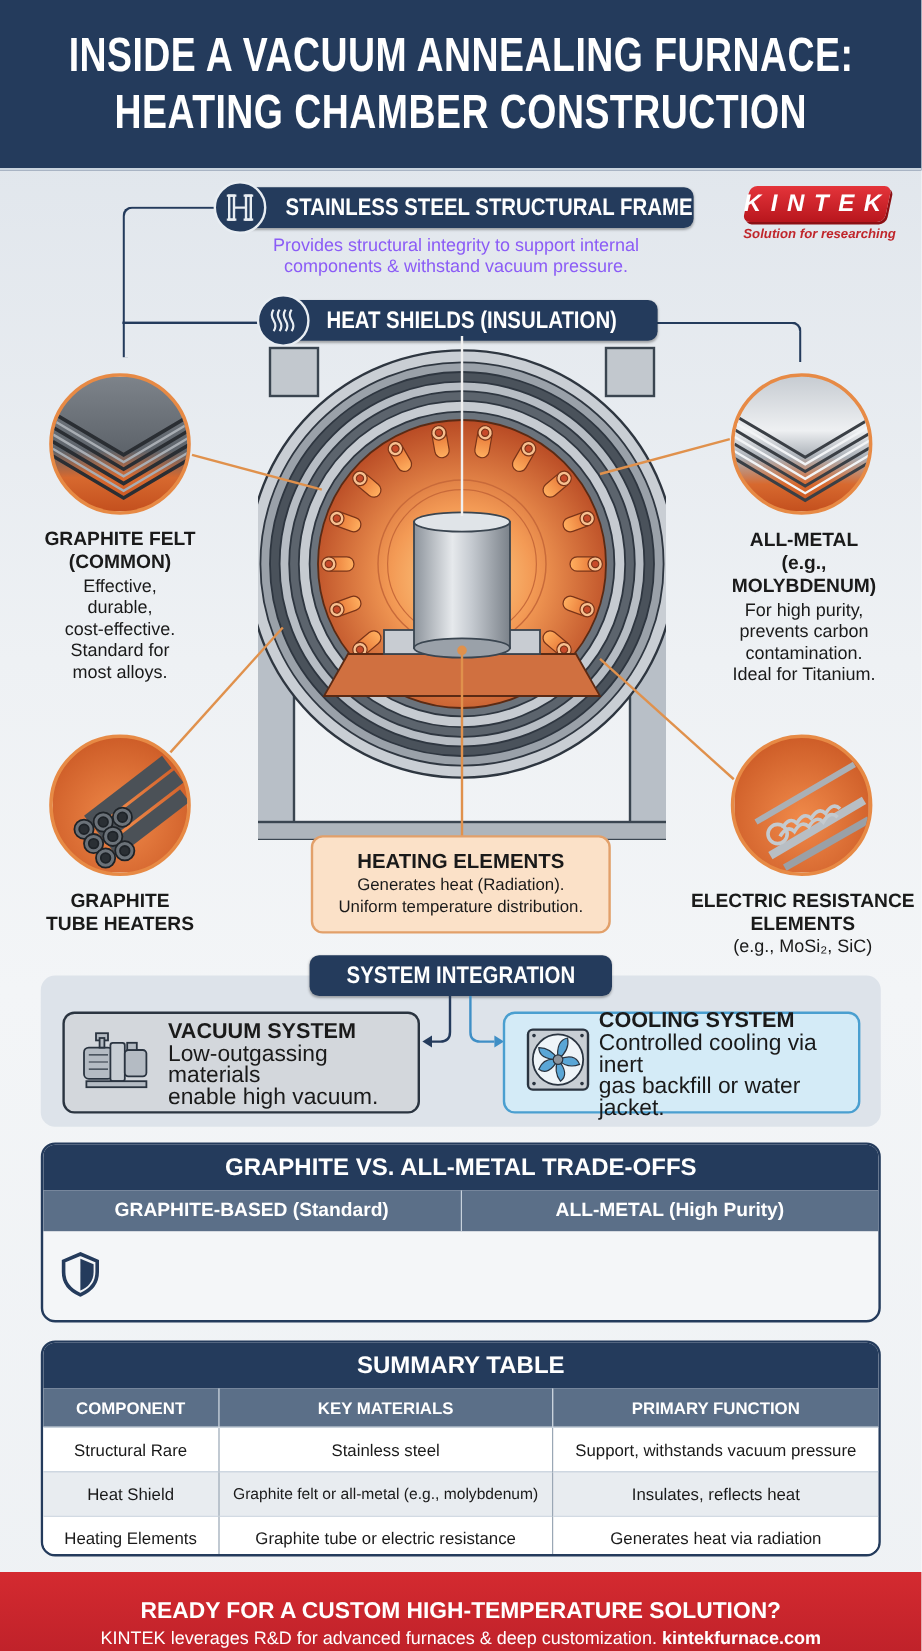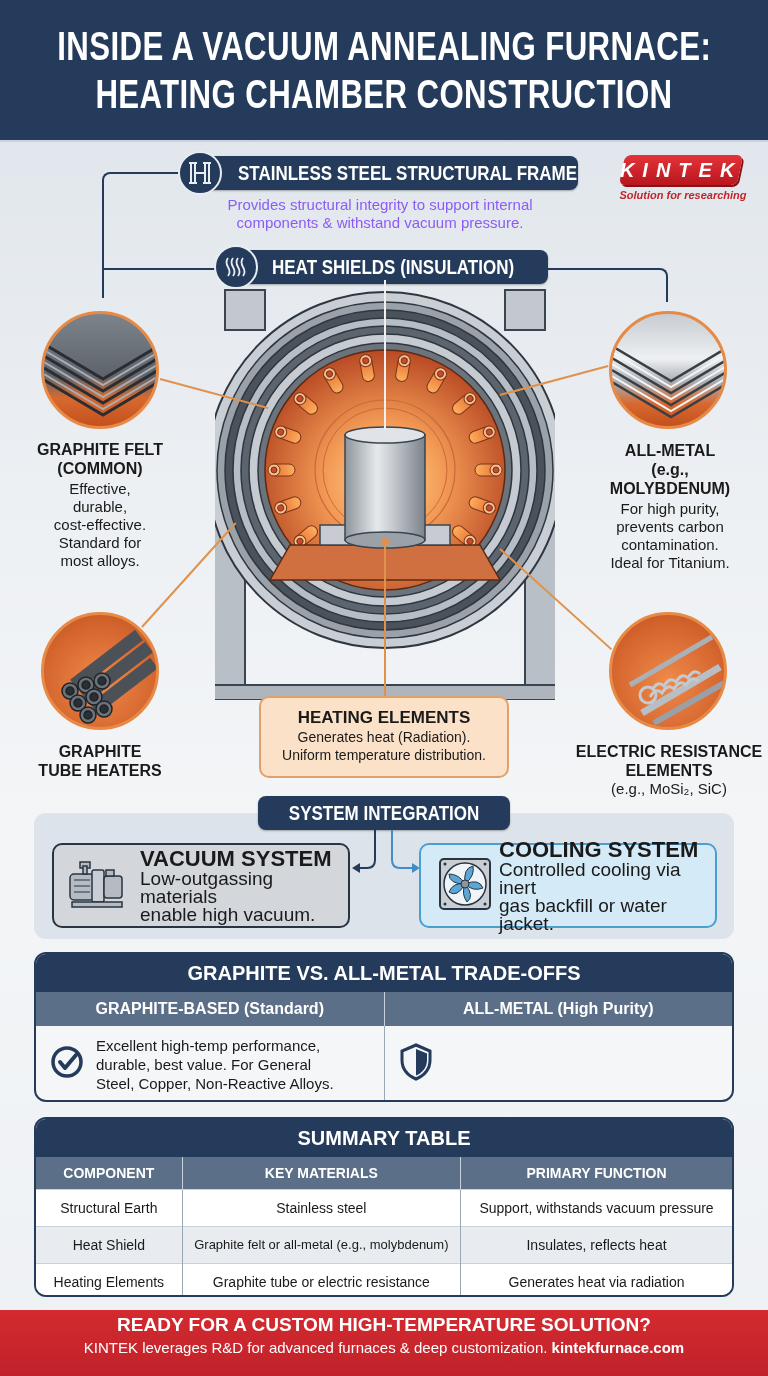--- a/index.html
+++ b/index.html
@@ -75,21 +75,21 @@
   .heat-box .b { font-size: 14px; line-height: 18px; }
 
   
   .sys-wrap {
     position: absolute; left: 34px; top: 813px; width: 700px; height: 126px;
     background: #dde3ea; border-radius: 12px;
   }
   .sys-card {
     position: absolute; top: 843px; height: 85px; border-radius: 10px; display: flex; align-items: center;
   }
-  .sys-card .t { font-weight: 700; font-size: 22px; line-height: 22px; }
+  .sys-card .t { font-weight: 700; font-size: 18px; line-height: 22px; }
   .sys-card .b { font-size: 19px; line-height: 18px; }
 
   
   .panel { position: absolute; left: 34px; width: 700px; border-radius: 12px; overflow: hidden; border: 2px solid #243b5c; background: #f4f6f8; }
   .panel-title { background: #243b5c; color: #fff; text-align: center; font-weight: 700; font-size: 20px; height: 38px; line-height: 38px; }
   .panel-sub { background: #5b6f88; color: #ffffff; font-weight: 700; font-size: 16px; display: flex; }
   .panel-sub div { flex: 1; text-align: center; height: 34px; line-height: 34px; }
   .panel-sub div + div { border-left: 1px solid #c8d2dc; }
   .tradeoff-body { display: flex; height: 76px; }
   .tradeoff-body > div { flex: 1; display: flex; align-items: center; padding-left: 14px; }
@@ -99,21 +99,21 @@
   table.summary { width: 100%; border-collapse: collapse; font-size: 14px; }
   table.summary th { background: #5b6f88; color: #fff; font-weight: 700; height: 32px; border-right: 1px solid #c8d2dc; }
   table.summary th:last-child, table.summary td:last-child { border-right: none; }
   table.summary td { text-align: center; height: 37px; border-right: 1px solid #9aa7b5; border-top: 1px solid #c8d2dc; background: #fff; }
   table.summary tr:nth-child(even) td { background: #e8ecf0; }
 
   
   .footer {
     position: absolute; left: 0; top: 1310px; width: 768px; height: 66px;
     background: linear-gradient(180deg, #d42a30, #c0222a); color: #fff; text-align: center;
-    padding-top: 3px;
+    padding-top: 21px;
   }
   .footer .t { font-weight: 700; font-size: 19px; line-height: 24px; }
   .footer .b { font-size: 15px; line-height: 22px; }
   .footer .b b { font-weight: 700; }
 </style>
 </head>
 <body>
 
 <div class="header">
   <div class="line">INSIDE A VACUUM ANNEALING FURNACE:</div>
@@ -473,33 +473,20 @@
 
 <div class="panel" style="top:952px; height:150px;">
   <div class="panel-title">GRAPHITE VS. ALL-METAL TRADE-OFFS</div>
   <div class="panel-sub">
     <div>GRAPHITE-BASED (Standard)</div>
     <div>ALL-METAL (High Purity)</div>
   </div>
   <div class="tradeoff-body">
     <div>
       <span>
-        <svg width="34" height="34" viewBox="0 0 34 34">
-            <circle cx="17" cy="17" r="14" fill="none" stroke="#243b5c" stroke-width="3.5"></circle>
-            <path d="M10 17 l5 6 l11 -13" fill="none" stroke="#243b5c" stroke-width="4" stroke-linecap="round" stroke-linejoin="round"></path>
-          </svg>
-      </span>
-      <div class="txt">
-        <div>Excellent high-temp performance,</div>
-        <div>durable, best value. For General</div>
-        <div>Steel, Copper, Non-Reactive Alloys.</div>
-      </div>
-    </div>
-    <div>
-      <span>
         <svg width="34" height="40" viewBox="0 0 34 40">
             <path d="M17 3 L31 9 V18 C31 28 24 34 17 37 C10 34 3 28 3 18 V9 Z" fill="none" stroke="#243b5c" stroke-width="3"></path>
             <path d="M17 7 L28 11.5 V18 C28 26 23 31 17 33.5 Z" fill="#243b5c"></path>
           </svg>
       </span>
     </div>
   </div>
 </div>
 
 <div class="panel" style="top:1117px; height:180px;">
@@ -507,21 +494,21 @@
   <table class="summary">
     <thead>
       <tr>
         <th style="width:21%;">COMPONENT</th>
         <th style="width:40%;">KEY MATERIALS</th>
         <th>PRIMARY FUNCTION</th>
       </tr>
     </thead>
     <tbody>
       <tr>
-        <td>Structural Earth</td>
+        <td>Structural Rare</td>
         <td>Stainless steel</td>
         <td>Support, withstands vacuum pressure</td>
       </tr>
       <tr>
         <td>Heat Shield</td>
         <td style="font-size:13px;">Graphite felt or all-metal (e.g., molybdenum)</td>
         <td>Insulates, reflects heat</td>
       </tr>
       <tr>
         <td>Heating Elements</td>

